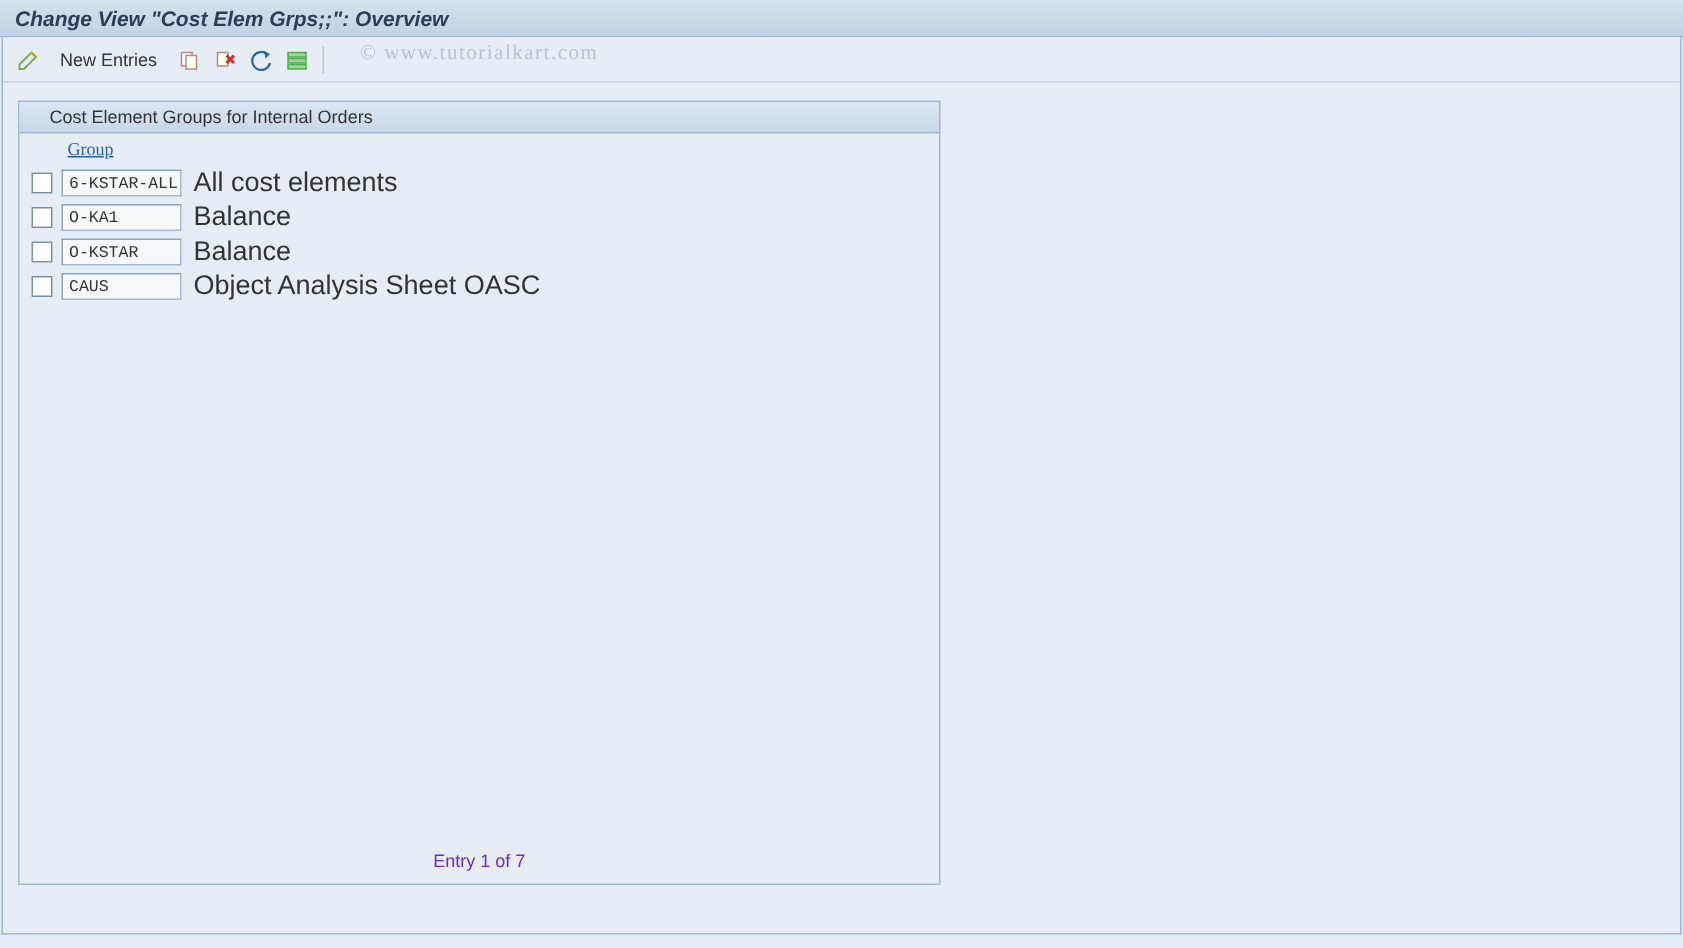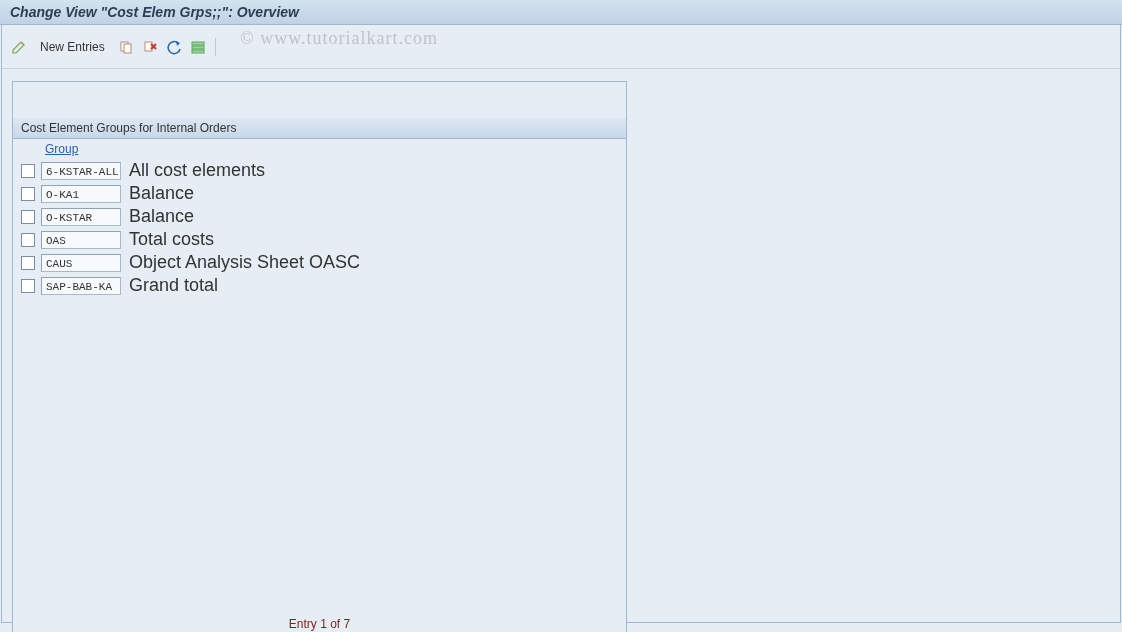--- a/index.html
+++ b/index.html
@@ -24,21 +24,21 @@
       color: #2a3f55;
     }
     
     .toolbar {
       background: #e6edf4;
       border-bottom: 1px solid #c6d4e3;
       padding: 4px 8px;
       display: flex;
       align-items: center;
       gap: 6px;
-      height: 44px;
+      height: 30px;
       position: relative;
     }
     .tb-icon {
       width: 18px;
       height: 18px;
       display: inline-flex;
       align-items: center;
       justify-content: center;
       cursor: pointer;
       color: #555;
@@ -53,51 +53,51 @@
     .tb-sep {
       width: 1px;
       height: 18px;
       background: #b8c8d9;
       margin: 0 2px;
     }
     .watermark {
       position: absolute;
       left: 240px;
       top: 28px;
-      font-size: 18px;
+      font-size: 14px;
       color: rgba(160,160,160,0.55);
       letter-spacing: 1px;
       pointer-events: none;
       font-family: Georgia, serif;
     }
     
     .content-area {
       padding: 12px 10px;
     }
     .panel {
       width: 615px;
       border: 1px solid #9fb8d1;
       background: #e6edf4;
     }
     .panel-header {
       background: linear-gradient(to bottom, #dce7f2 0%, #c8d8e9 100%);
       border-bottom: 1px solid #9fb8d1;
-      padding: 3px 8px;
-      font-size: 12px;
-      color: #333;
-      margin-top: 36px;
+      padding: 3px 20px;
+      font-size: 12px;
+      color: #333;
     }
     .col-head-row {
       padding: 3px 8px 3px 32px;
       font-size: 12px;
     }
     .col-head {
       color: #2a5db0;
       text-decoration: underline;
       cursor: pointer;
+      font-family: Liberation Serif, serif;
     }
     .rows {
       padding: 0 8px;
     }
     .row {
       display: flex;
       align-items: center;
       gap: 6px;
       padding: 1px 0;
     }
@@ -133,21 +133,21 @@
       min-height: 500px;
       position: relative;
     }
     .entry-status {
       position: absolute;
       bottom: 8px;
       left: 0;
       width: 100%;
       text-align: center;
       font-size: 12px;
-      color: #7f1d1d;
+      color: #6d28d9;
     }
     .outer-border {
       border: 1px solid #9fb8d1;
       border-top: none;
       width: 1120px;
       height: 598px;
       margin: 0 1px;
       background: #e6edf4;
     }
   </style>
@@ -218,32 +218,22 @@
               <div class="code-cell">O-KA1</div>
               <div class="desc-cell">Balance</div>
             </div>
             <div class="row">
               <input type="checkbox" style="">
               <div class="code-cell">O-KSTAR</div>
               <div class="desc-cell">Balance</div>
             </div>
             <div class="row">
               <input type="checkbox" style="">
-              <div class="code-cell">OAS</div>
-              <div class="desc-cell">Total costs</div>
-            </div>
-            <div class="row">
-              <input type="checkbox" style="">
               <div class="code-cell">CAUS</div>
               <div class="desc-cell">Object Analysis Sheet OASC</div>
-            </div>
-            <div class="row">
-              <input type="checkbox" style="">
-              <div class="code-cell">SAP-BAB-KA</div>
-              <div class="desc-cell">Grand total</div>
             </div>
           </div>
         <div class="entry-status">Entry 1 of 7</div>
       </div>
     </div>
   </div>
 
 </div>
 
 </body></html>

